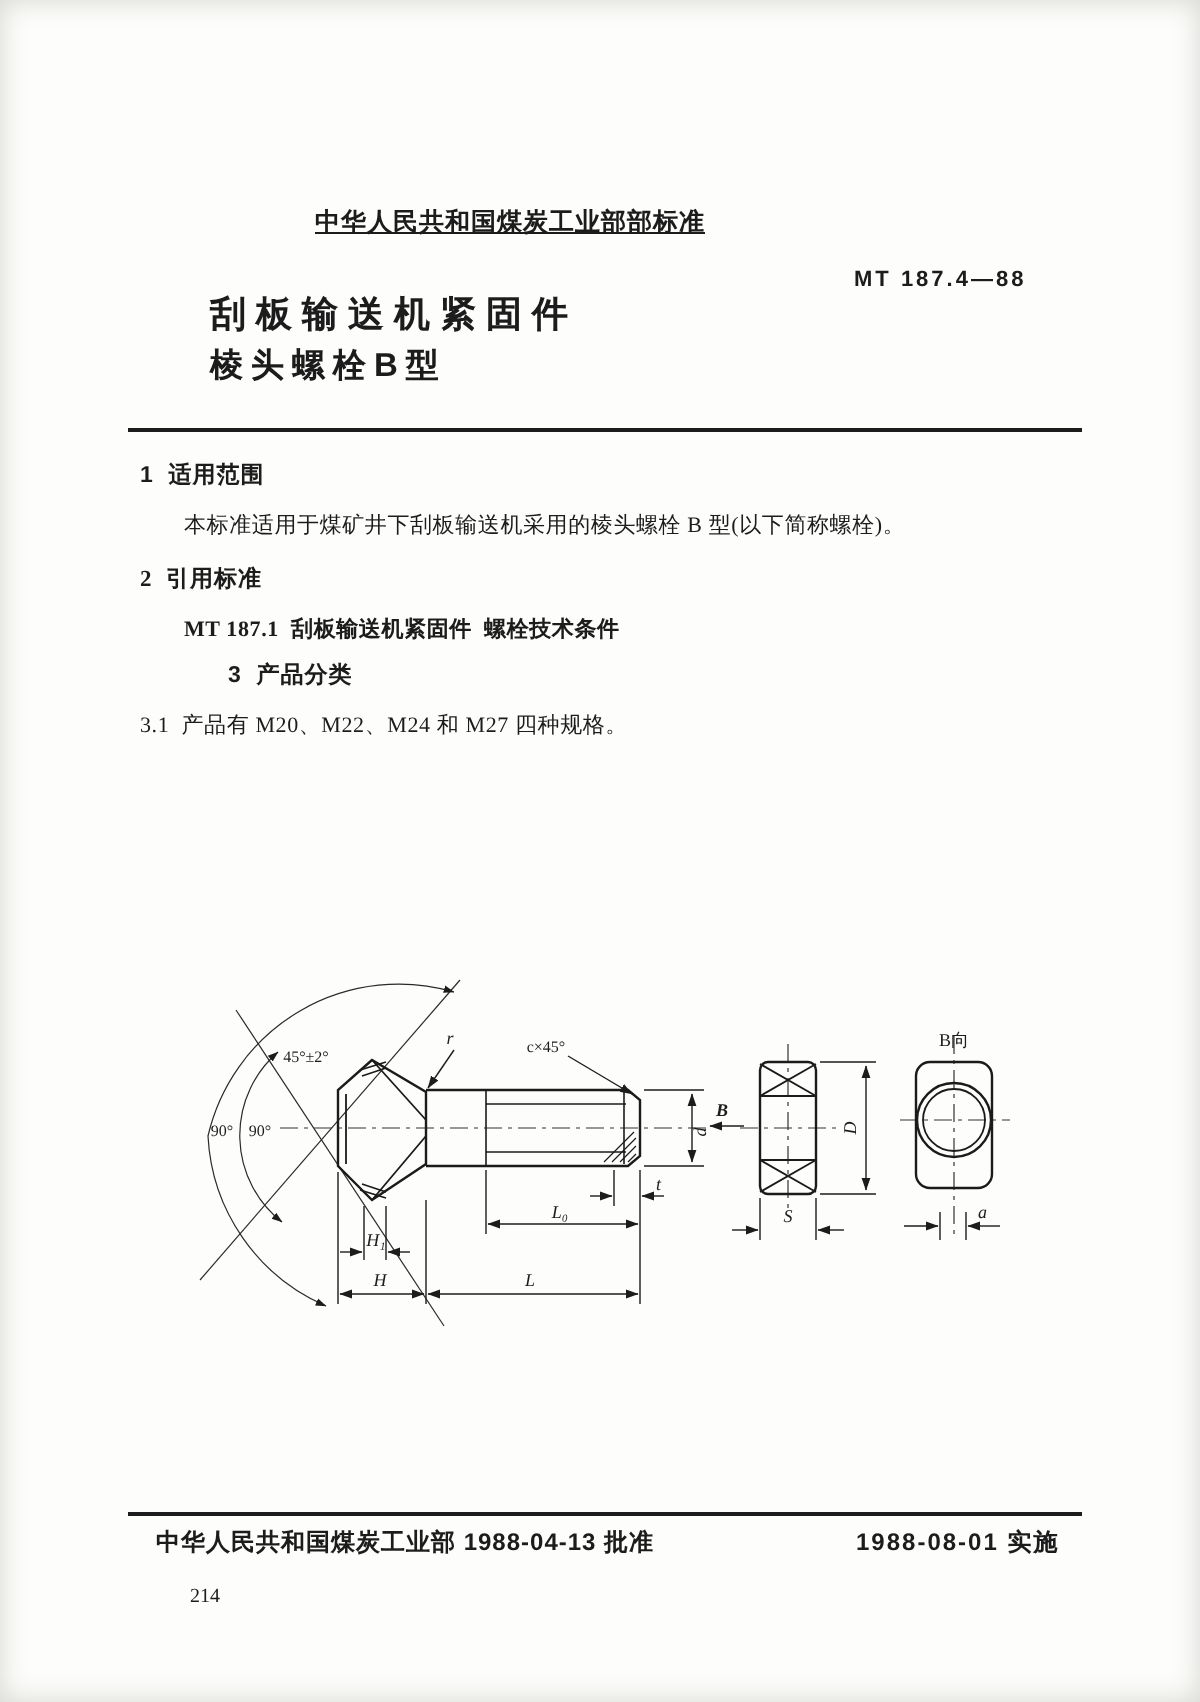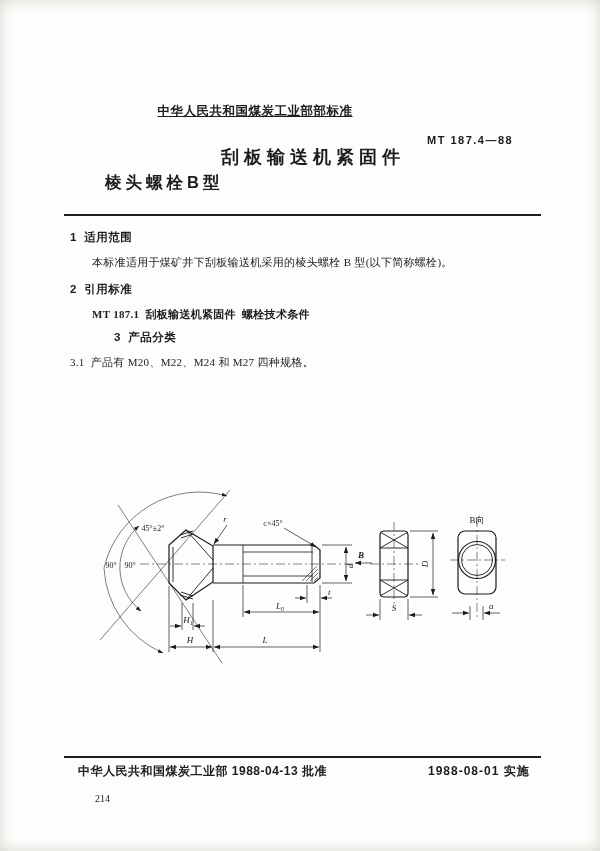--- a/index.html
+++ b/index.html
@@ -2,21 +2,21 @@
 <html><head>
 <meta charset="utf-8">
 <style>
   html,body{margin:0;padding:0;}
   body{background:#e9e9e6;font-family:"Liberation Sans",sans-serif;}
   .page{position:relative;width:600px;height:851px;margin:0 auto;background:#fdfdfb;color:#1c1c1c;
         box-shadow:inset 0 0 14px rgba(90,90,85,.25);overflow:hidden;}
   .abs{position:absolute;white-space:pre;}
   .org-line{top:103px;left:105px;width:300px;text-align:center;font-size:12.5px;font-weight:bold;letter-spacing:.5px;text-decoration:underline;}
   .std-code{top:134px;left:427px;font-size:11px;font-weight:bold;letter-spacing:1.5px;font-family:"Liberation Sans",sans-serif;}
-  .title1{top:145px;left:105px;width:300px;text-align:right;font-size:18px;font-weight:bold;letter-spacing:5px;}
+  .title1{top:145px;left:105px;width:300px;text-align:left;font-size:18px;font-weight:bold;letter-spacing:5px;}
   .title2{top:172px;left:105px;width:300px;text-align:left;font-size:16.5px;font-weight:bold;letter-spacing:4px;}
   .rule{left:64px;width:477px;height:2px;background:#1c1c1c;}
   .h-sec{font-size:11.5px;font-weight:bold;letter-spacing:.5px;left:70px;}
   .p-sec{font-size:11px;letter-spacing:.3px;font-family:"Liberation Serif",serif;}
   .footer-left{top:763px;left:78px;font-size:12px;font-weight:bold;letter-spacing:.5px;}
   .footer-right{top:763px;left:428px;font-size:12px;font-weight:bold;letter-spacing:1px;}
   .pagenum{top:793px;left:95px;font-size:10px;font-family:"Liberation Serif",serif;}
   svg{position:absolute;left:0;top:470px;}
   svg text{font-family:"Liberation Serif",serif;fill:#1c1c1c;}
   .dimlbl{font-style:italic;font-size:9px;}
@@ -28,21 +28,21 @@
 <div class="page">
 
   <div class="abs org-line">中华人民共和国煤炭工业部部标准</div>
   <div class="abs std-code">MT 187.4—88</div>
   <div class="abs title1">刮板输送机紧固件</div>
   <div class="abs title2">棱头螺栓B型</div>
   <div class="abs rule" style="top:214px;"></div>
 
   <div class="abs h-sec" style="top:230px;">1  适用范围</div>
   <div class="abs p-sec" style="top:255px;left:92px;">本标准适用于煤矿井下刮板输送机采用的棱头螺栓 B 型(以下简称螺栓)。</div>
-  <div class="abs h-sec" style="top:282px;">2  引用标准</div>
+  <div class="abs h-sec" style="top:282px;font-family:Liberation Serif, serif;">2  引用标准</div>
   <div class="abs p-sec" style="top:307px;left:92px;font-weight:bold;">MT 187.1  刮板输送机紧固件  螺栓技术条件</div>
   <div class="abs h-sec" style="top:330px;margin-left:44px;">3  产品分类</div>
   <div class="abs p-sec" style="top:355px;left:70px;">3.1  产品有 M20、M22、M24 和 M27 四种规格。</div>
 
   <svg width="600" height="215" viewBox="0 0 600 215">
     <defs>
       <marker id="arr" viewBox="0 0 10 10" refX="9.5" refY="5" markerWidth="9" markerHeight="9" orient="auto-start-reverse">
         <path d="M0,1.5 L10,5 L0,8.5 z" fill="#1c1c1c"></path>
       </marker>
     </defs>

